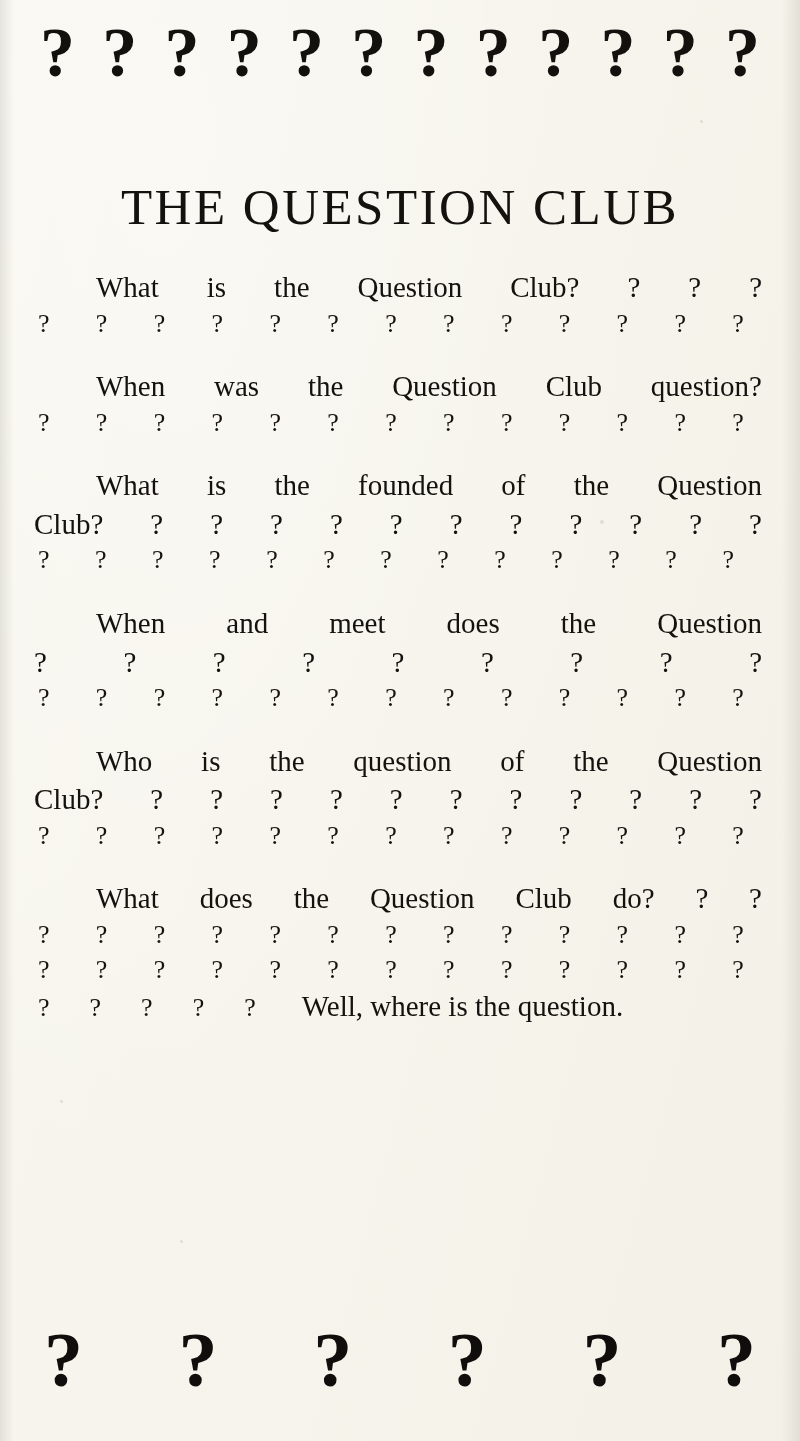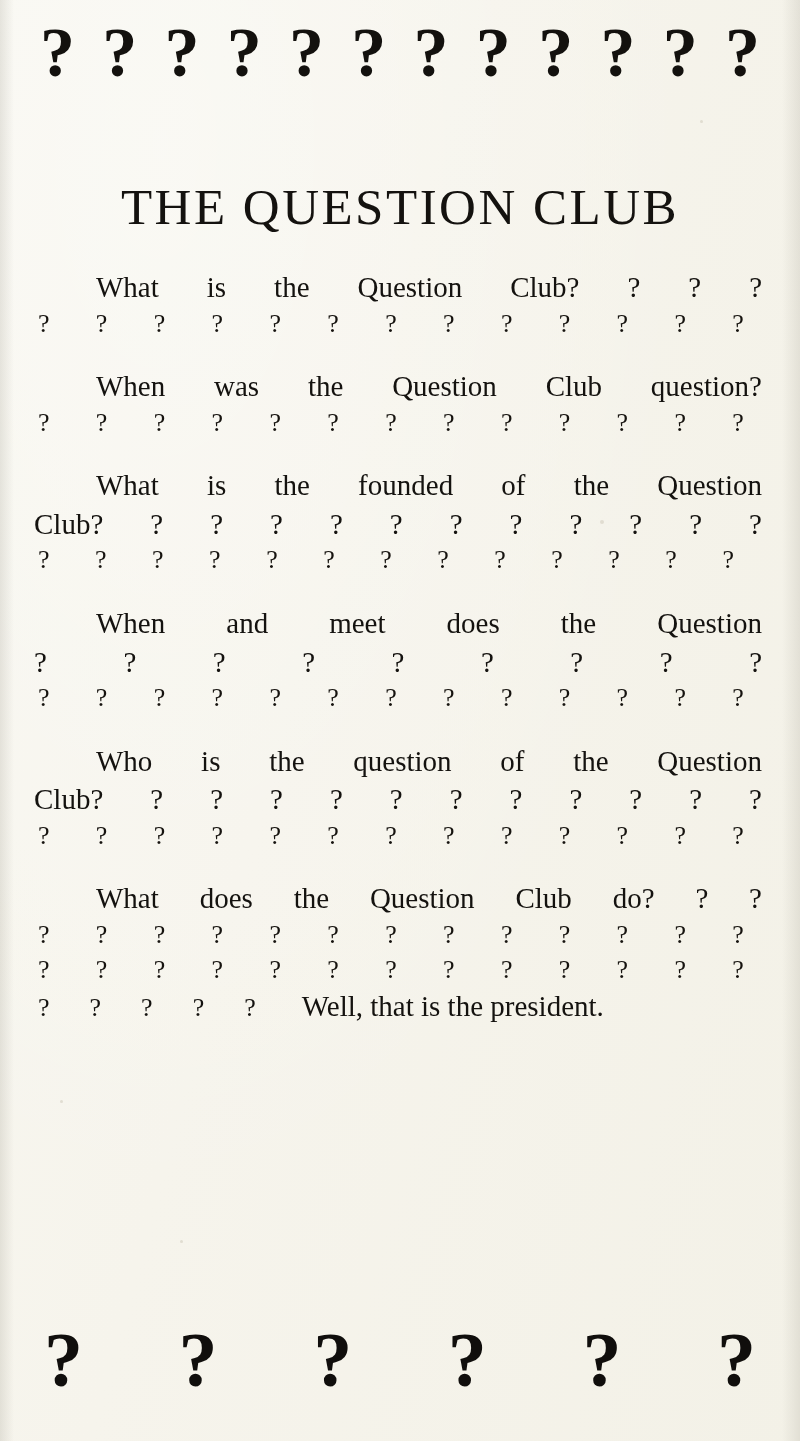--- a/index.html
+++ b/index.html
@@ -406,21 +406,21 @@
         <span class="qm">?</span>
       </div>
       <div class="line tail">
         <span class="lead">
           <span class="qm">?</span>
           <span class="qm">?</span>
           <span class="qm">?</span>
           <span class="qm">?</span>
           <span class="qm">?</span>
         </span>
-        <span>Well, that is the president.</span>
+        <span>Well, where is the question.</span>
       </div>
     </div>
 
   </div>
 
   <div class="bottom-rule">
     <span>?</span>
     <span>?</span>
     <span>?</span>
     <span>?</span>

